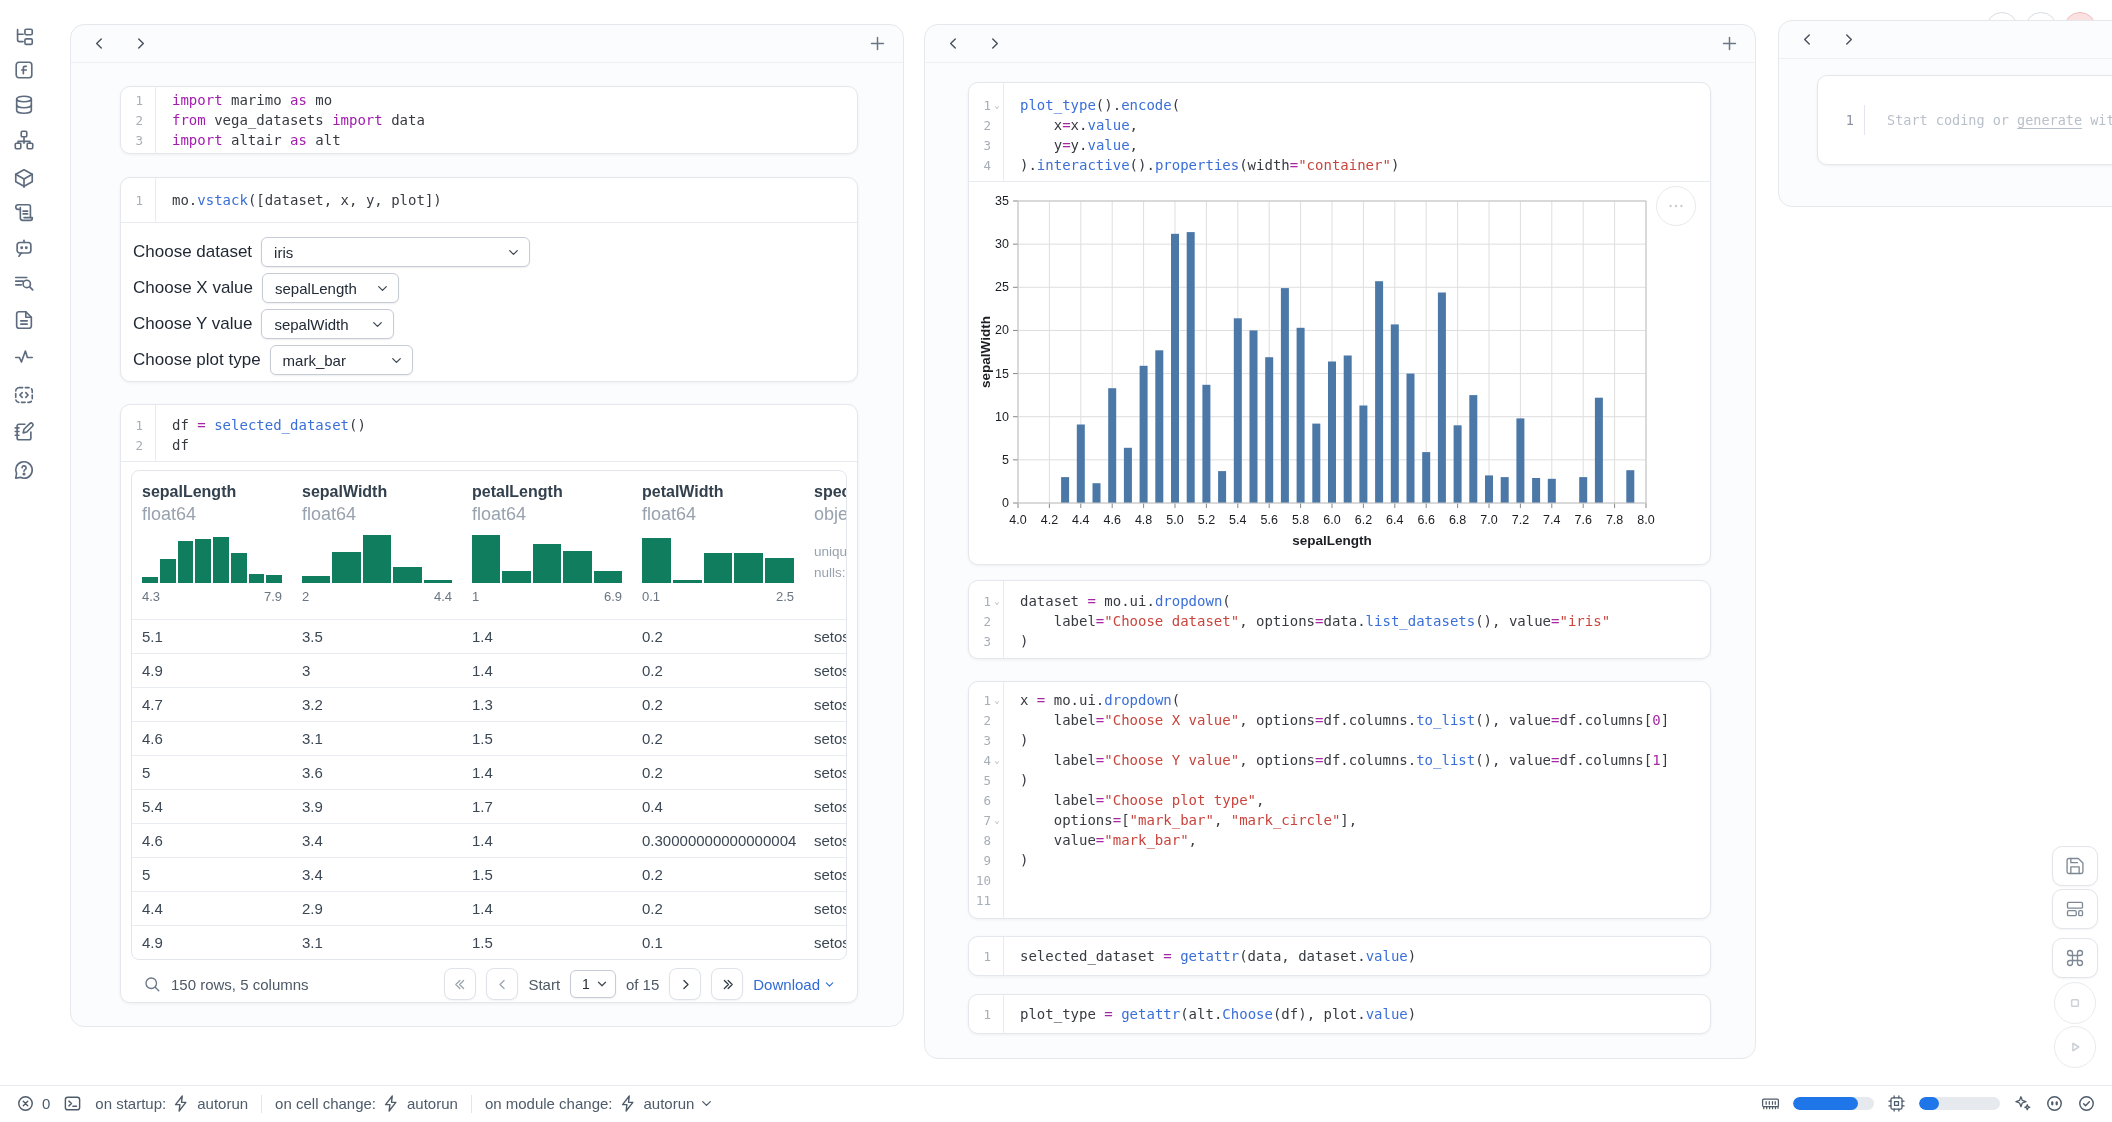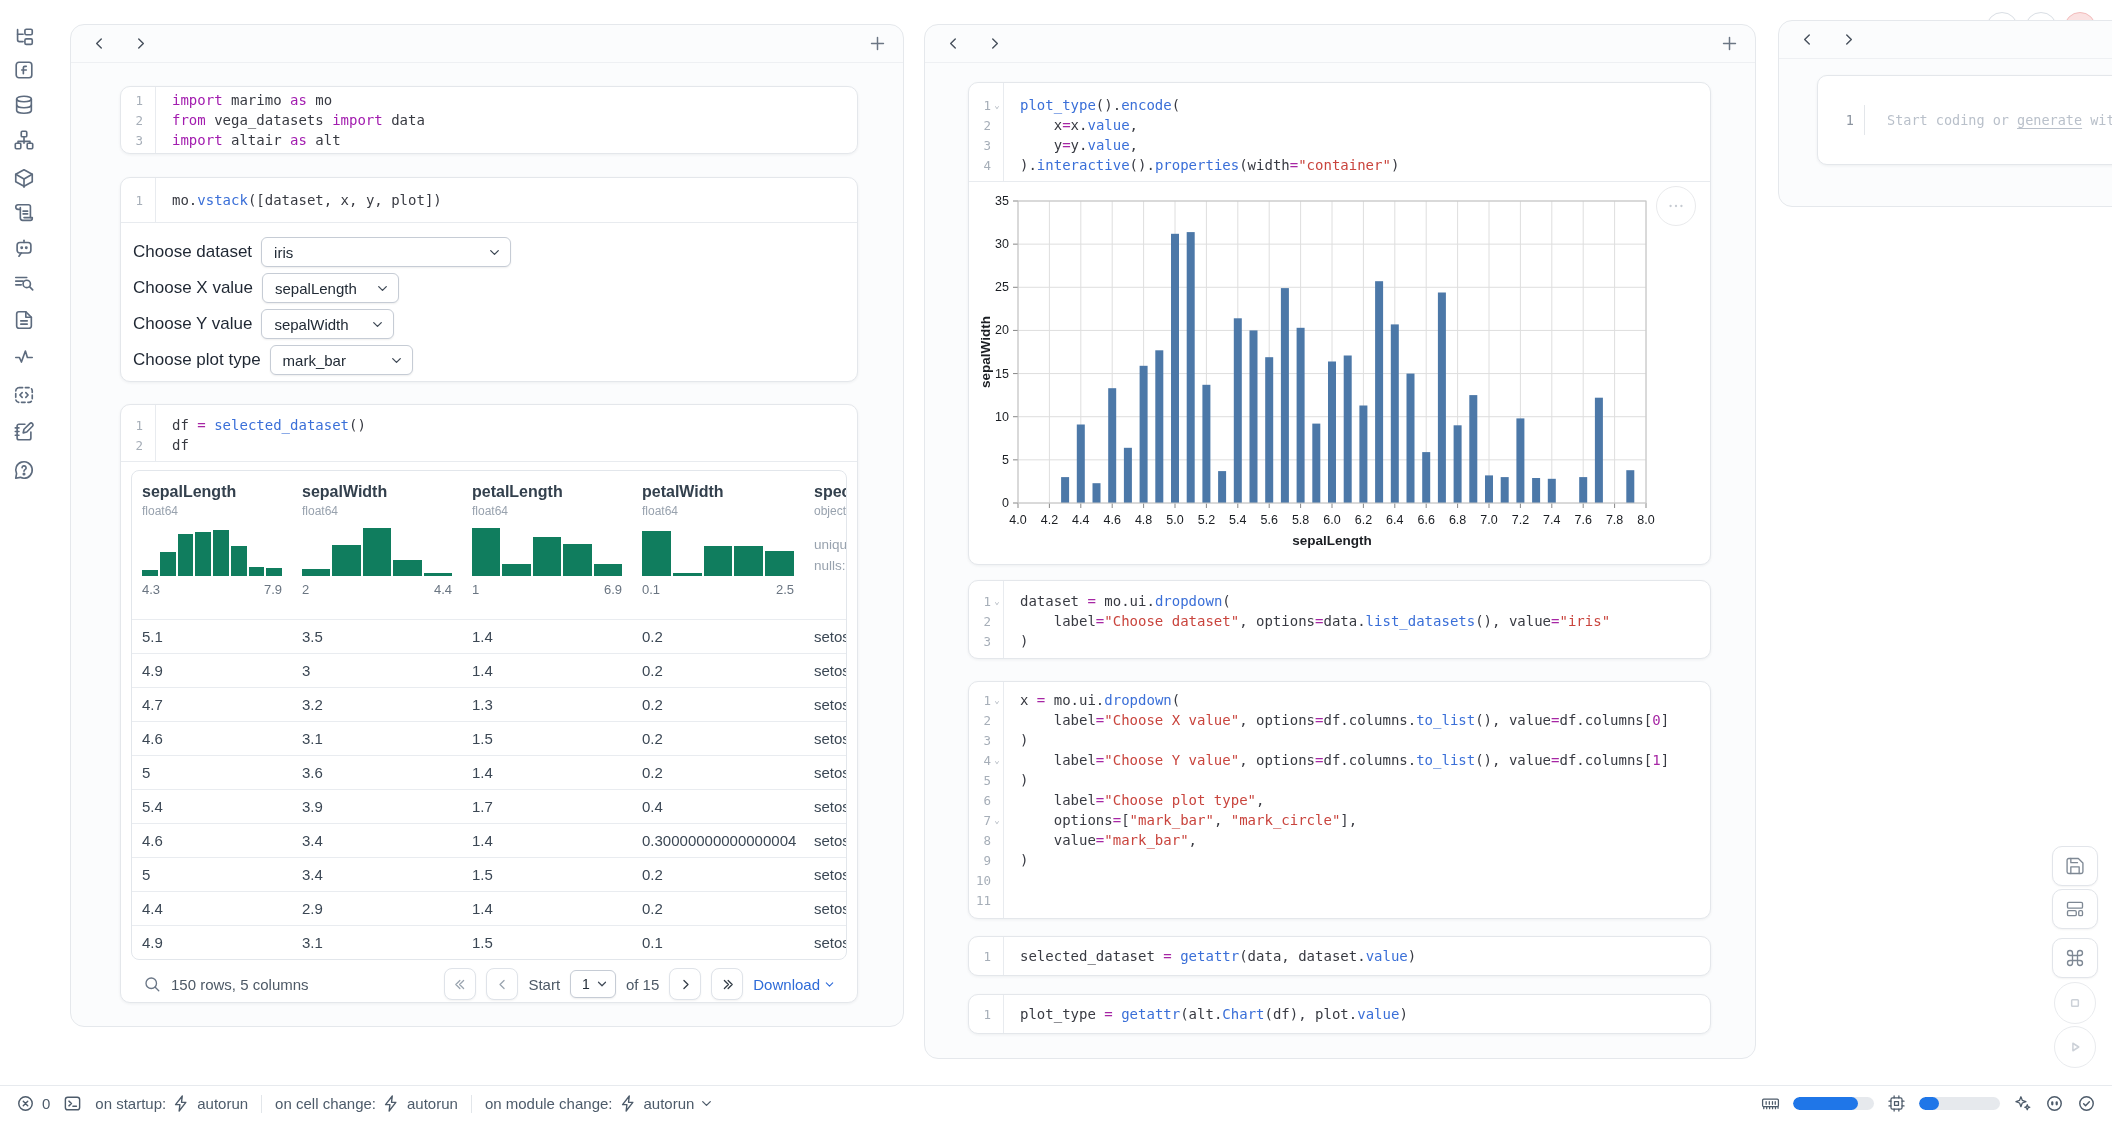--- a/index.html
+++ b/index.html
@@ -43,29 +43,29 @@
   .celldiv{border-top:1px solid #e8ebef;}
   
   .controls{padding:14px 16px 0 12px;}
   .ctrlrow{display:flex;align-items:center;height:30px;margin-bottom:6px;gap:9px;}
   .ctrllabel{font-size:17px;color:#1f2733;}
   .fakesel{height:30px;box-sizing:border-box;border:1px solid #c6ccd5;border-radius:6px;background:#fff;
     box-shadow:0 1px 2px rgba(0,0,0,.07);display:inline-flex;align-items:center;justify-content:space-between;
     padding:0 9px 0 12px;font-size:15px;color:#222b36;cursor:pointer;}
   .fakesel .cardn{width:13px;height:13px;color:#3f4956;margin-left:8px;}
   .fakesel .cardn svg{width:13px;height:13px}
-  .sw0{width:250px}.sw1{width:137px}.sw2{width:133px}.sw3{width:143px}
+  .sw0{width:269px}.sw1{width:137px}.sw2{width:133px}.sw3{width:143px}
   
   .tablewrap{padding:8px 10px 0 10px;}
   .tbox{border:1px solid #e2e6eb;border-radius:8px;overflow:hidden;background:#fff;}
   .thdr,.trow{display:grid;grid-template-columns:160px 170px 170px 172px 1fr;}
   .thdr{height:148px;}
   .thcol{padding:12px 10px 0 10px;overflow:hidden;white-space:nowrap;}
   .thname{font-size:16px;font-weight:bold;color:#33404d;}
-  .thtype{font-size:12px;color:#98a2ae;margin-top:3px;}
+  .thtype{font-size:18px;color:#98a2ae;margin-top:3px;}
   .hist{height:48px;margin-top:10px;display:flex;align-items:flex-end;gap:2px;}
   .hist i{background:#107d5e;flex:1;display:block;}
   .mmx{display:flex;justify-content:space-between;font-size:13px;color:#6a7582;margin-top:6px;}
   .stats{font-size:13.5px;color:#98a2ae;margin-top:16px;line-height:21px;}
   .trow{height:33px;border-top:1px solid #e9ecf0;align-items:center;font-size:15px;color:#3b4754;}
   .trow div{padding-left:10px;white-space:nowrap;overflow:hidden;}
   .tfoot{height:48px;display:flex;align-items:center;padding:0 12px;gap:10px;}
   .tsearch{width:18px;height:18px;color:#6a7686;}
   .tsearch svg{width:18px;height:18px}
   .tsummary{font-size:15px;color:#4d5966;flex:1;}
@@ -831,21 +831,21 @@
       </div>
 
     <div class="cell codewrap" style="left:43px;top:969px;width:741px;height:38px;--pt:9px;--pb:9px">
         <div class="gut">
           <div class="gl">
             <span class="num">1</span>
             <span class="crt"></span>
           </div>
         </div>
         <div class="codelines">
-          <div class="cl">plot_type <span class="tk-o">=</span> <span class="tk-f">getattr</span>(alt.<span class="tk-f">Chart</span>(df), plot.<span class="tk-f">value</span>)</div>
+          <div class="cl">plot_type <span class="tk-o">=</span> <span class="tk-f">getattr</span>(alt.<span class="tk-f">Choose</span>(df), plot.<span class="tk-f">value</span>)</div>
         </div>
       </div>
   </div>
 
   <div class="panel" style="left:1778px;top:20px;width:360px;height:185px">
     <div class="phead">
       <span class="navarrow">
           <svg viewBox="0 0 24 24" fill="none" stroke="currentColor" stroke-width="2" stroke-linecap="round" stroke-linejoin="round">
             <path d="M14.5 5.5L8 12l6.5 6.5"></path>
           </svg>

